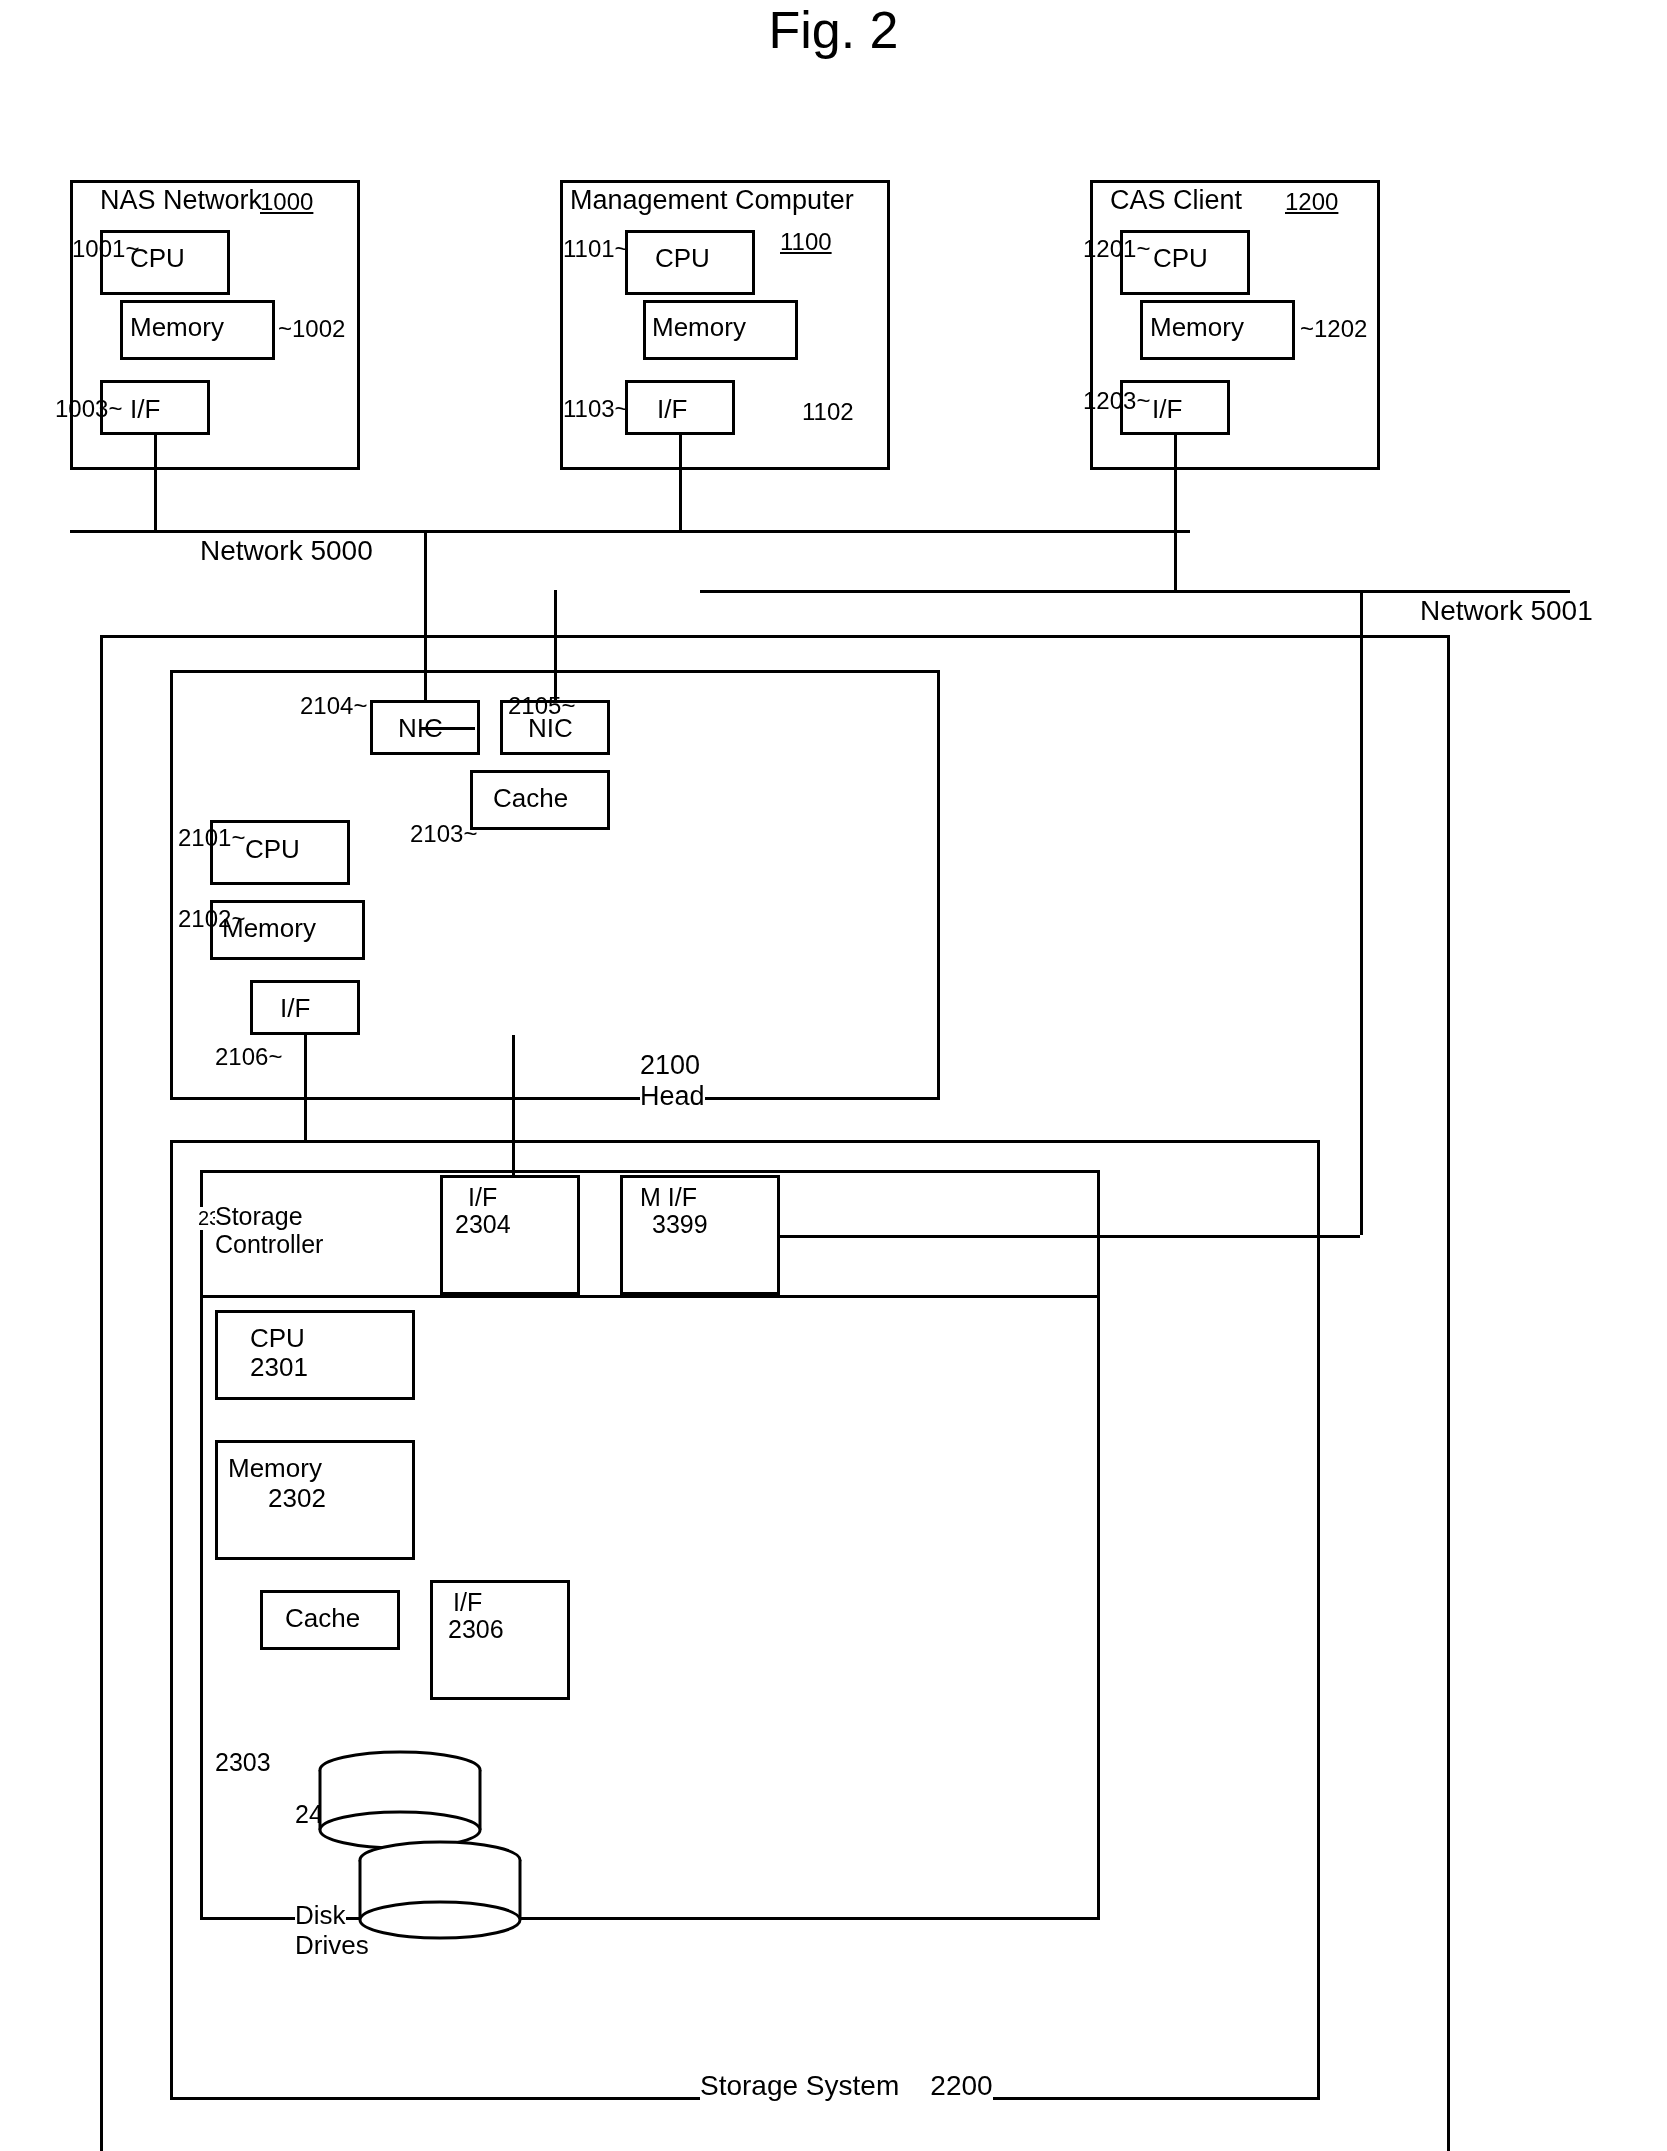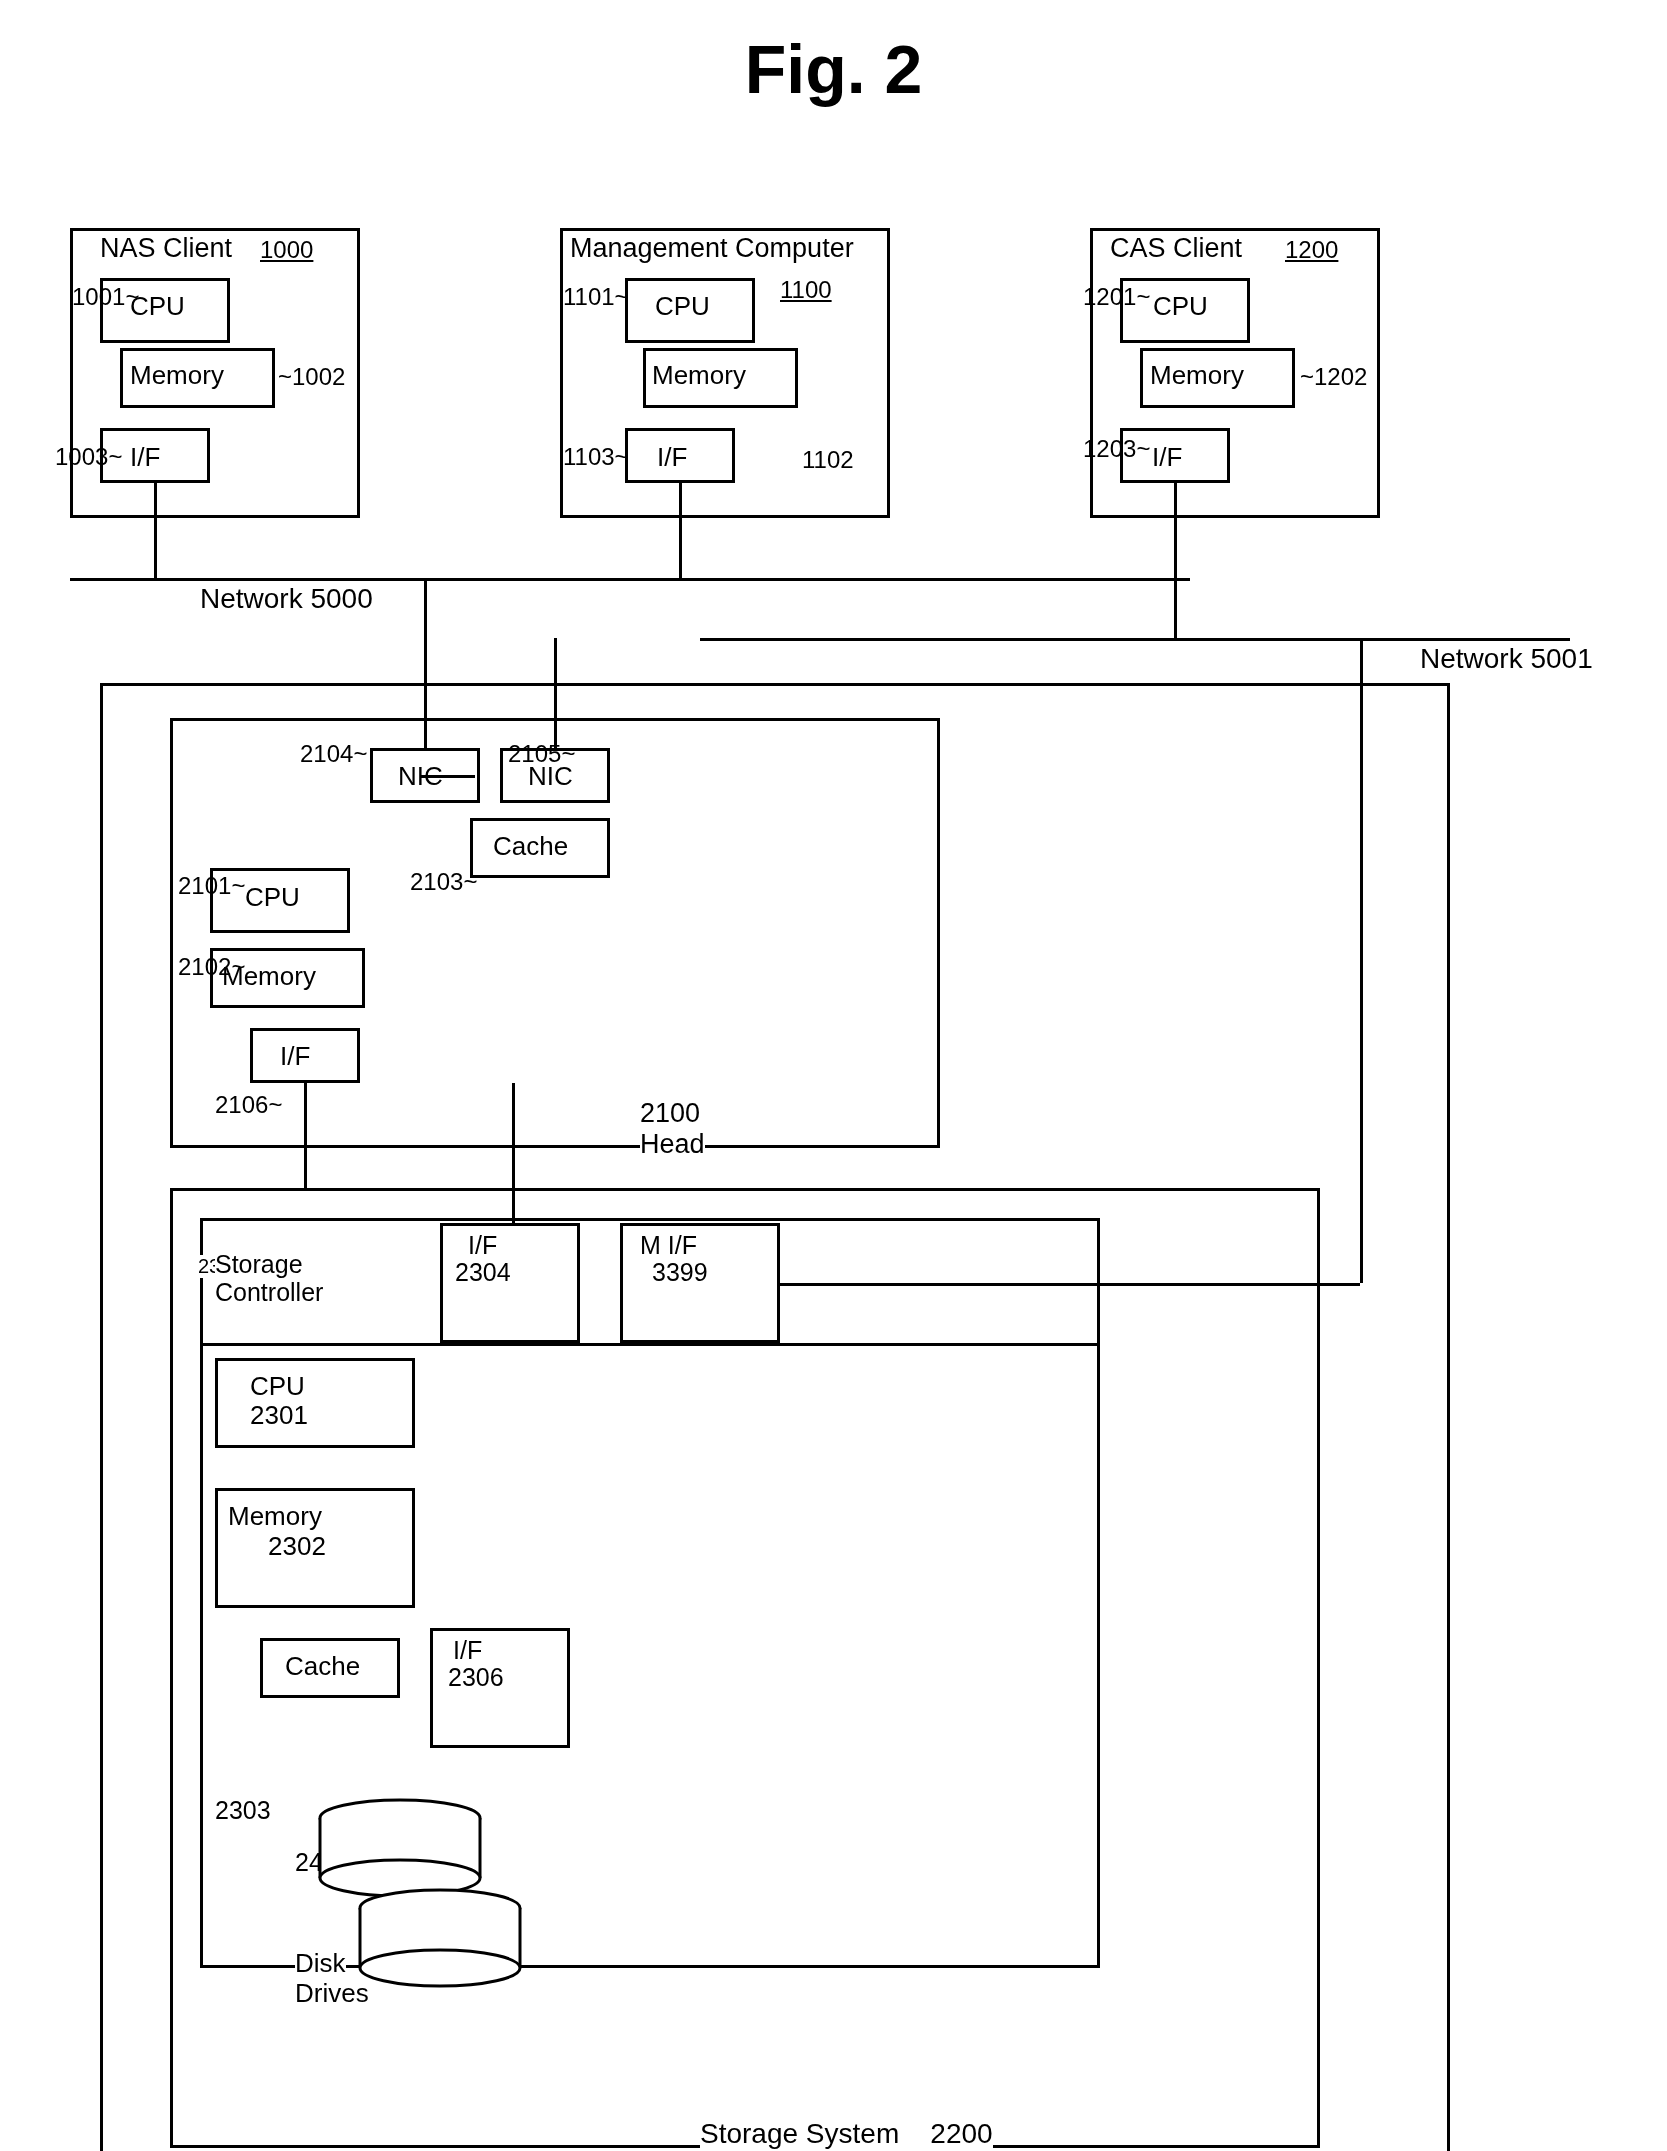--- a/index.html
+++ b/index.html
@@ -6,23 +6,22 @@
     body {
       background: #fff;
       font-family: Arial, sans-serif;
       width: 1667px;
       height: 2151px;
       position: relative;
       overflow: hidden;
     }
     .page-title {
       text-align: center;
-      font-size: 68px;
-      font-weight: bold;
-      padding-top: 30px;
+      font-size: 52px;
+      font-weight: normal;
       padding-bottom: 20px;
     }
     .diagram-area {
       position: relative;
       width: 1667px;
       height: 2060px;
     }
     
     .box {
       position: absolute;
@@ -53,21 +52,21 @@
     }
   </style>
 </head>
 <body>
 
 <div class="page-title">Fig. 2</div>
 
 <div class="diagram-area">
 
   <div class="box" style="left:70px; top:100px; width:290px; height:290px;"></div>
-  <span class="box-label" style="left:100px; top:105px; font-size:27px;">NAS Client</span>
+  <span class="box-label" style="left:100px; top:105px; font-size:27px;">NAS Network</span>
   <span class="ref-num" style="left:260px; top:108px; text-decoration:underline;">1000</span>
 
   <div class="box" style="left:100px; top:150px; width:130px; height:65px;"></div>
   <span class="box-label" style="left:130px; top:163px;">CPU</span>
 
   <span class="ref-num" style="left:72px; top:155px;">1001~</span>
 
   <div class="box" style="left:120px; top:220px; width:155px; height:60px;"></div>
   <span class="box-label" style="left:130px; top:232px;">Memory</span>
 

